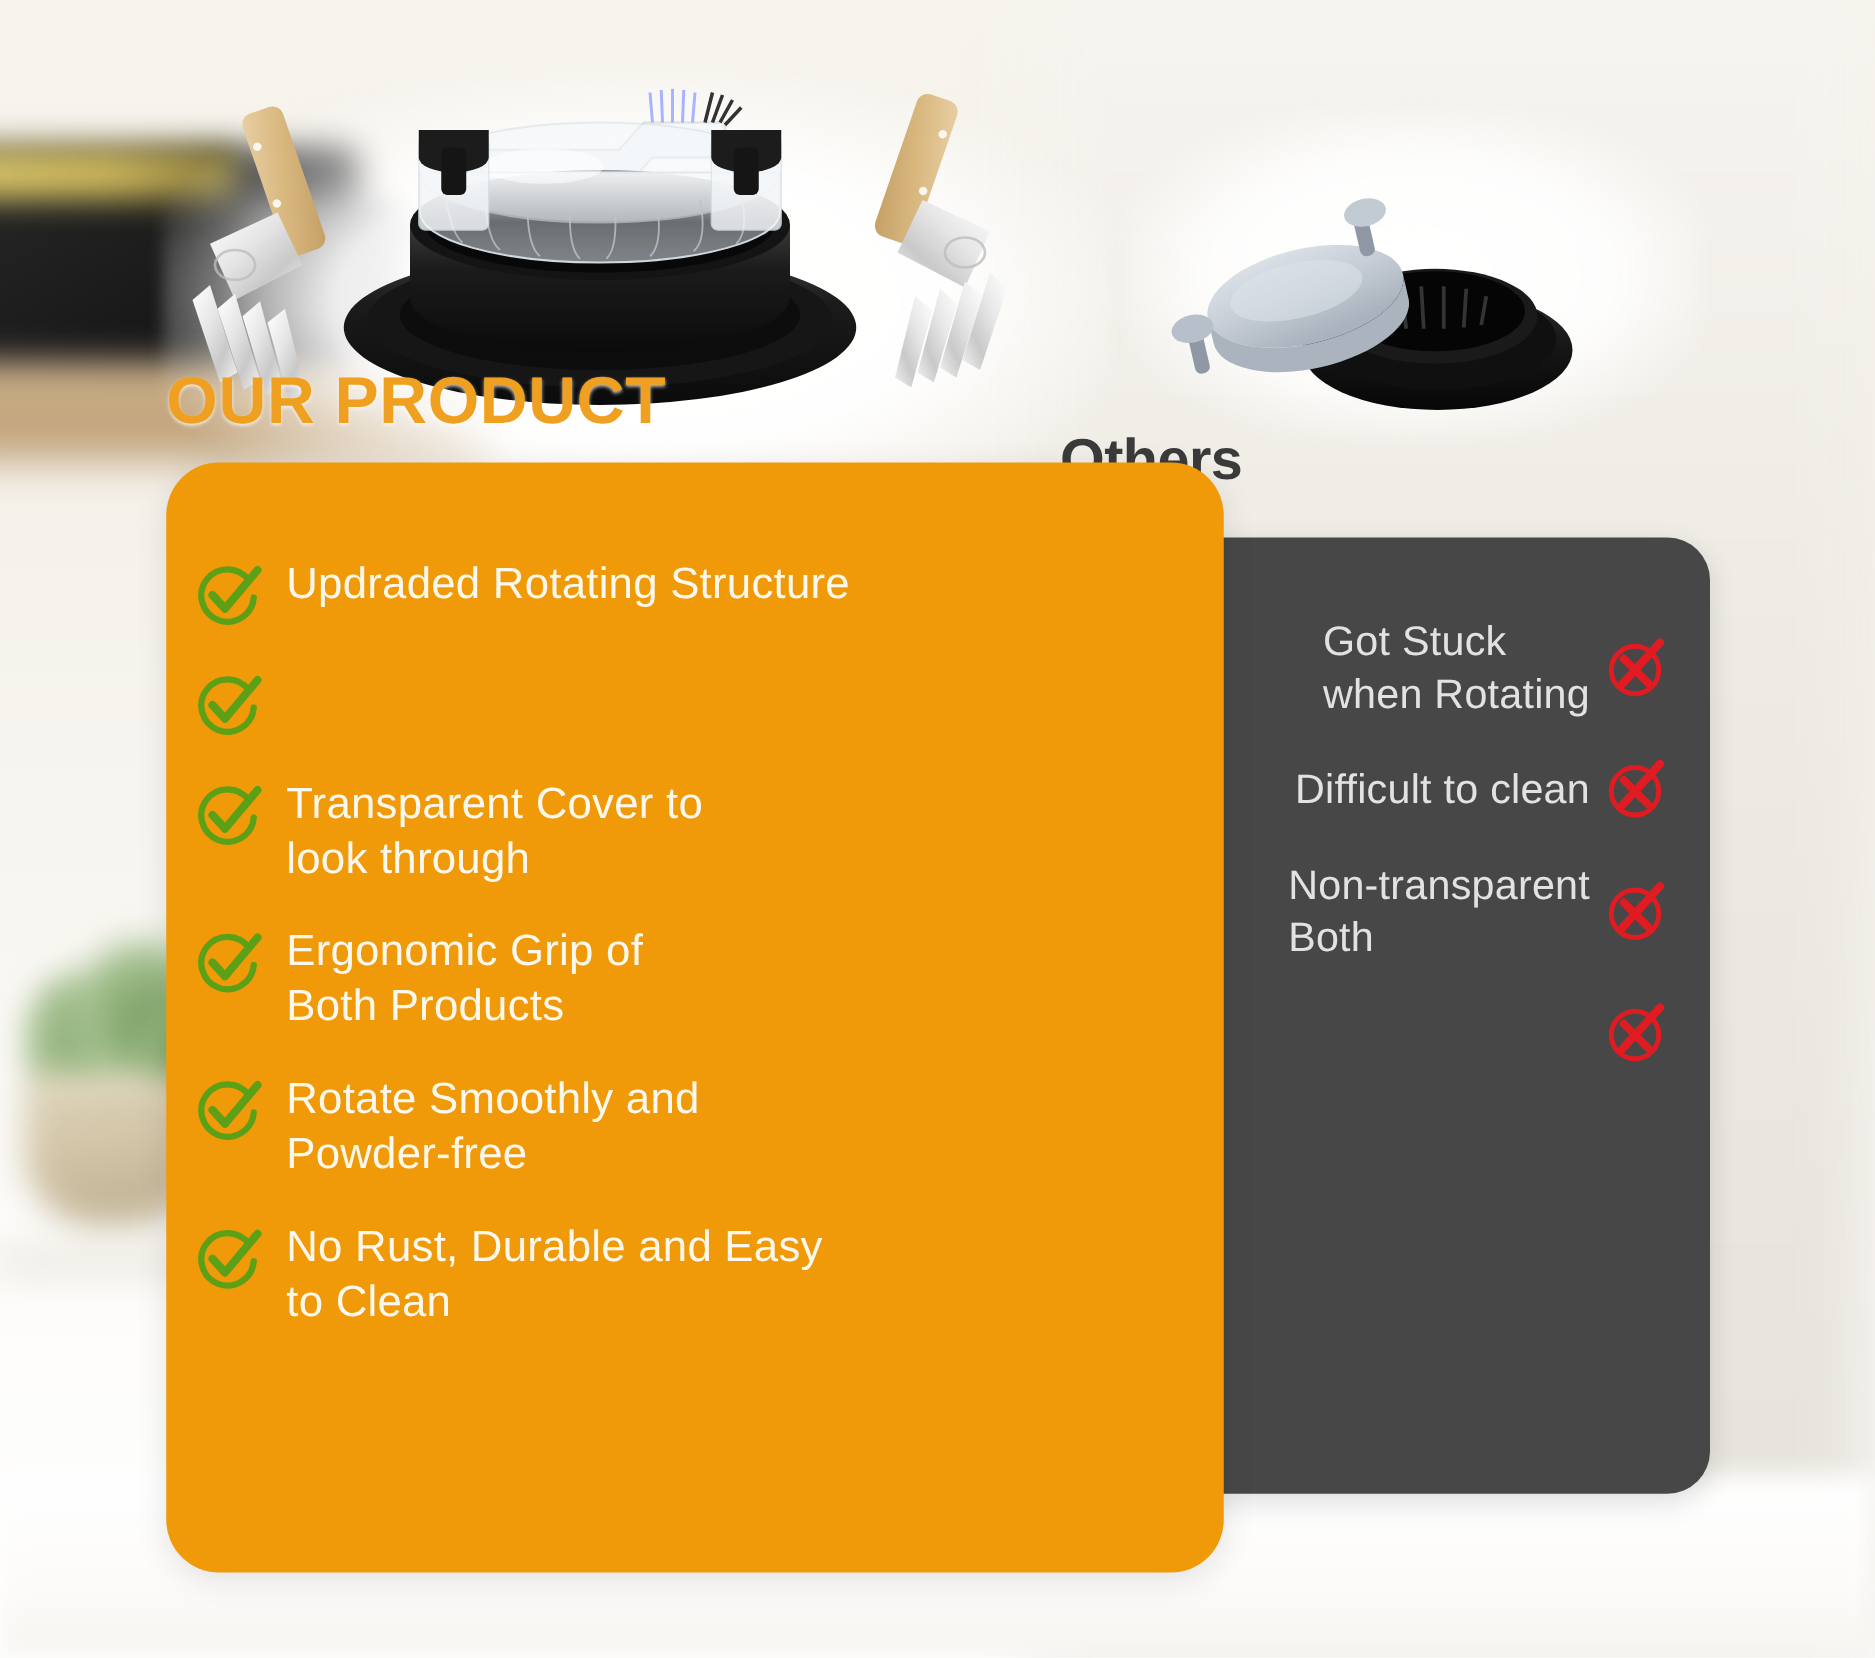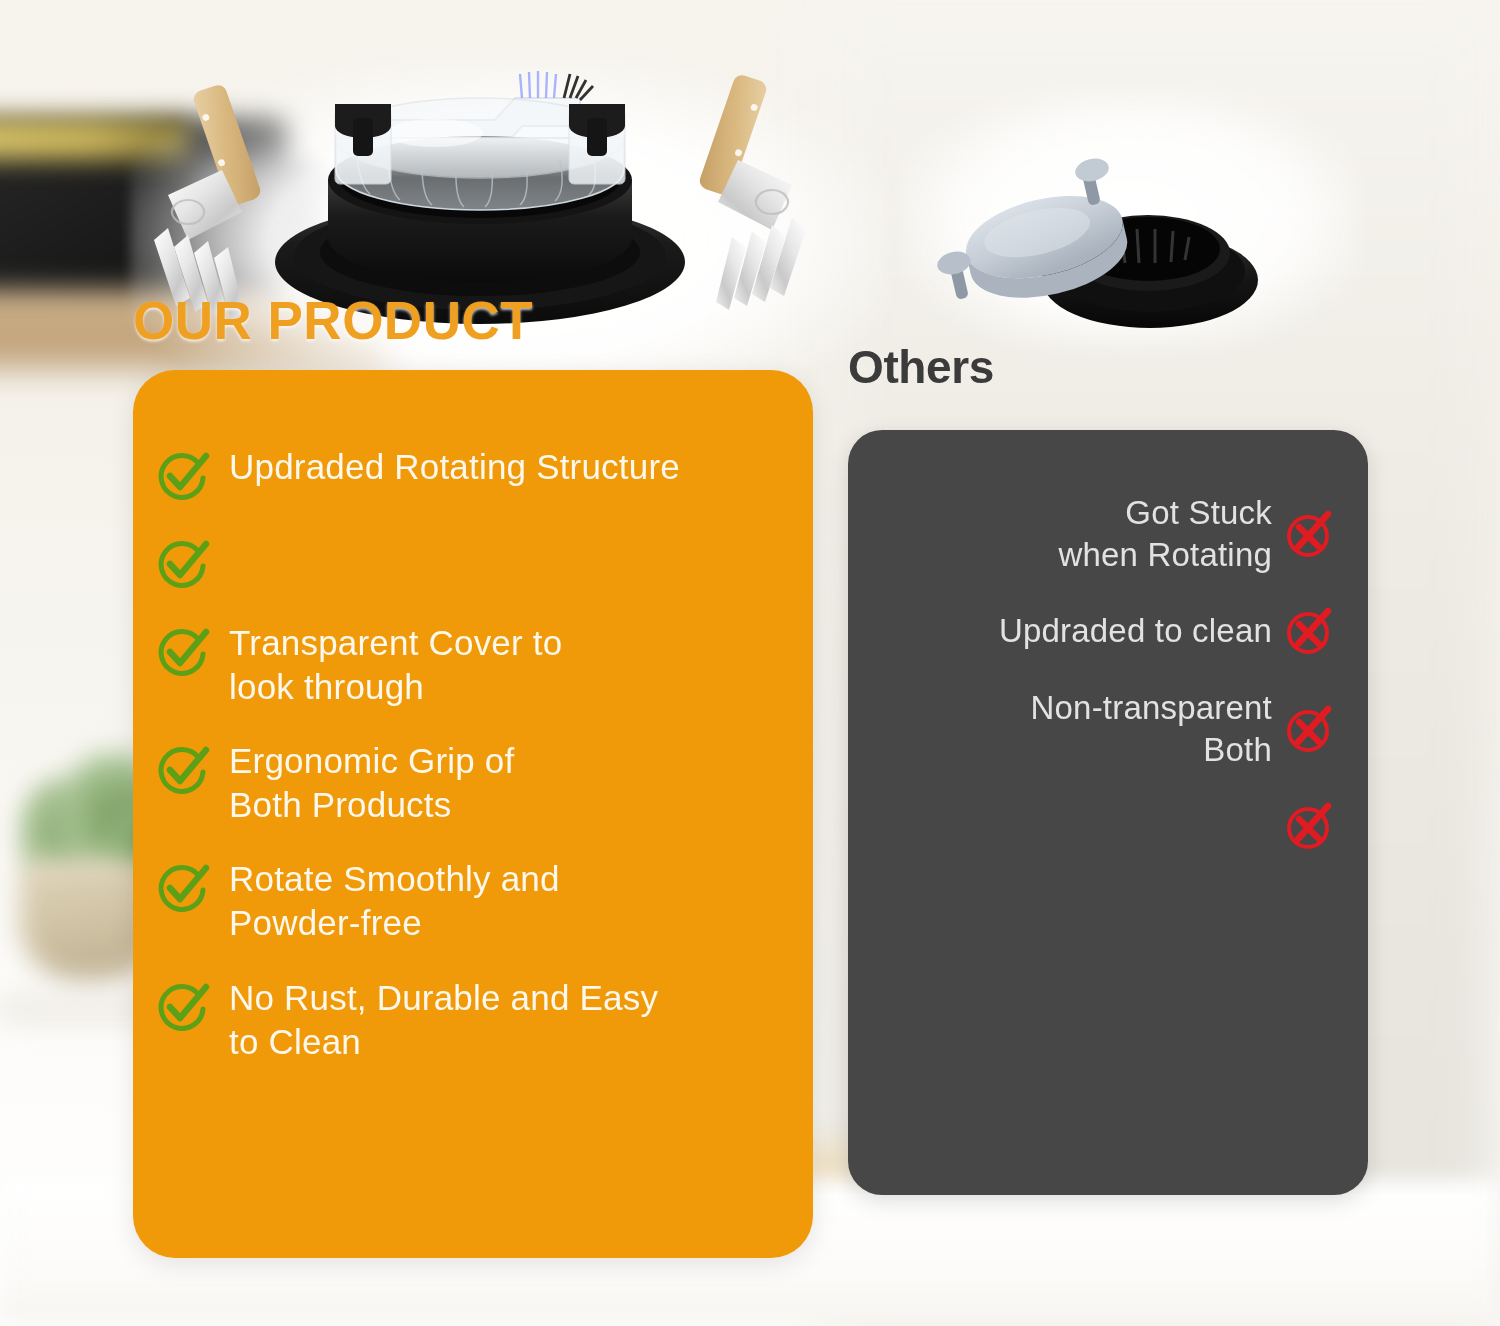--- a/index.html
+++ b/index.html
@@ -119,21 +119,21 @@
   }
   #others-title {
     position:absolute; left:848px; top:340px; width:520px;
     text-align:left; z-index:3;
     font-size:46px; font-weight:bold; letter-spacing:-.4px;
     color:#3b3b3b;
   }
 
   
   #panel-ours {
-    position:absolute; left:133px; top:370px; width:680px; height:888px;
+    position:absolute; left:133px; top:370px; width:846px; height:888px;
     background:#F09A0A; border-radius:42px; z-index:4;
     box-shadow:0 6px 26px rgba(0,0,0,.10);
     padding:75px 40px 40px 22px;
   }
   #panel-others {
     position:absolute; left:848px; top:430px; width:520px; height:765px;
     background:#474747; border-radius:34px; z-index:3;
     box-shadow:0 6px 22px rgba(0,0,0,.13);
     padding:62px 34px 40px 26px;
   }
@@ -146,21 +146,21 @@
   .ours-text {
     color:#FDF8ED; font-size:35px; line-height:1.26;
     font-weight:400; letter-spacing:.2px; white-space:pre-line;
   }
 
   
   .others-list { display:flex; flex-direction:column; gap:30px; }
   .others-item { display:flex; align-items:center; justify-content:flex-end; gap:10px; }
   .others-text {
     color:#E2E2E2; font-size:33px; line-height:1.26;
-    text-align:right; font-weight:400; letter-spacing:.2px; white-space:pre-line;
+    text-align:left; font-weight:400; letter-spacing:.2px; white-space:pre-line;
   }
   .x-icon { flex:0 0 auto; width:52px; height:52px; }
   .x-icon svg { display:block; width:52px; height:52px; overflow:visible; }
 </style>
 </head>
 <body>
 
 <div id="bg">
   <div class="bg-layer bg-wall"></div>
   <div class="bg-layer bg-right-wall"></div>
@@ -428,21 +428,21 @@
             <g fill="none" stroke="#E01B22" stroke-linecap="round">
           <circle cx="26" cy="28" r="19" stroke-width="4"></circle>
           <path d="M17 19 L37 39" stroke-width="6.5"></path>
           <path d="M16 39 L46 6" stroke-width="6.5"></path>
         </g>
           </svg>
       </span>
     </div>
 
     <div class="others-item">
-      <span class="others-text">Updraded to clean</span>
+      <span class="others-text">Difficult to clean</span>
       <span class="x-icon">
         <svg viewBox="0 0 52 52">
             <g fill="none" stroke="#E01B22" stroke-linecap="round">
           <circle cx="26" cy="28" r="19" stroke-width="4"></circle>
           <path d="M17 19 L37 39" stroke-width="6.5"></path>
           <path d="M16 39 L46 6" stroke-width="6.5"></path>
         </g>
           </svg>
       </span>
     </div>

